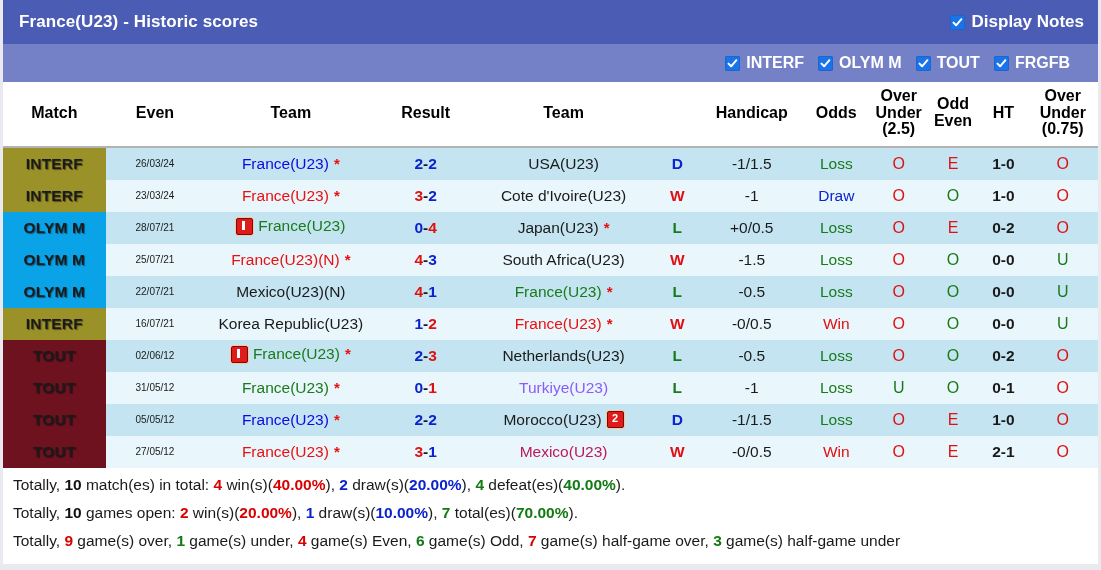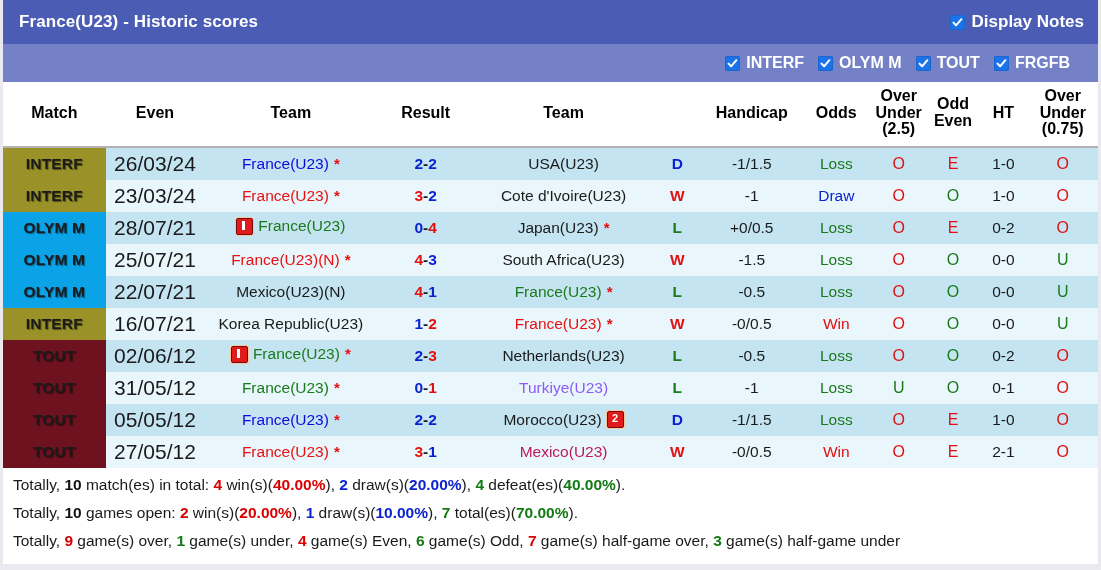--- a/index.html
+++ b/index.html
@@ -145,29 +145,29 @@
 
   td.badge-cell {
     padding: 0;
     text-align: center;
     font-weight: bold;
     font-size: 15.5px;
     color: #ffffff;
     letter-spacing: .2px;
     text-shadow: 1px 1px 1px rgba(0,0,0,.45);
   }
-  td.c-date { font-size: 21px; }
+  td.c-date { font-size: 10px; }
   td.c-teamL { text-align: right; padding-right: 12px; }
   td.c-teamR { text-align: left;  padding-left: 12px;  }
   td.c-res   { font-weight: bold; }
   td.c-wdl   { font-weight: bold; }
   td.c-hcp   { color: #16339c; }
   td.c-odds  { font-weight: normal; }
   td.c-ou, td.c-oe, td.c-ou2 { font-weight: normal; font-size: 16px; }
-  td.c-ht    { color: #1a1a1a; }
+  td.c-ht    { color: #1a1a1a; font-weight: bold; }
 
   .teamname { display: inline-flex; align-items: center; gap: 5px; }
   .star { color: #e81010; font-weight: bold; font-size: 15px; vertical-align: super; line-height: 0; }
 
   
   .rc {
     display: inline-block;
     width: 15px;
     height: 15px;
     background: #e01b1b;

